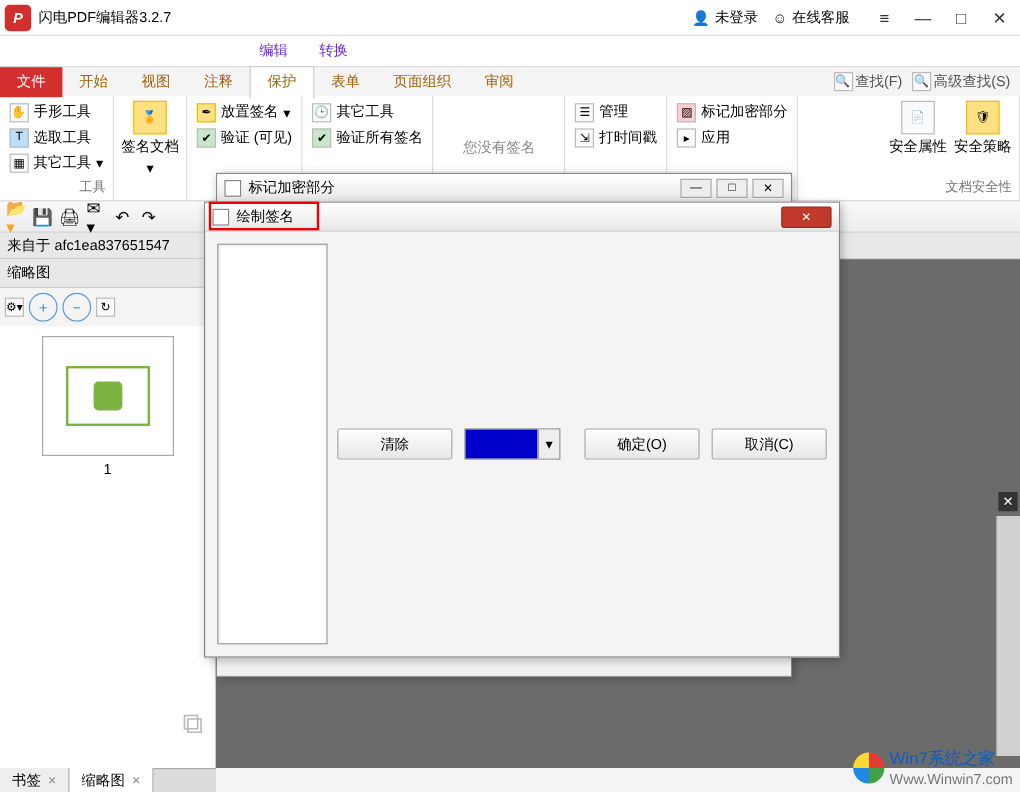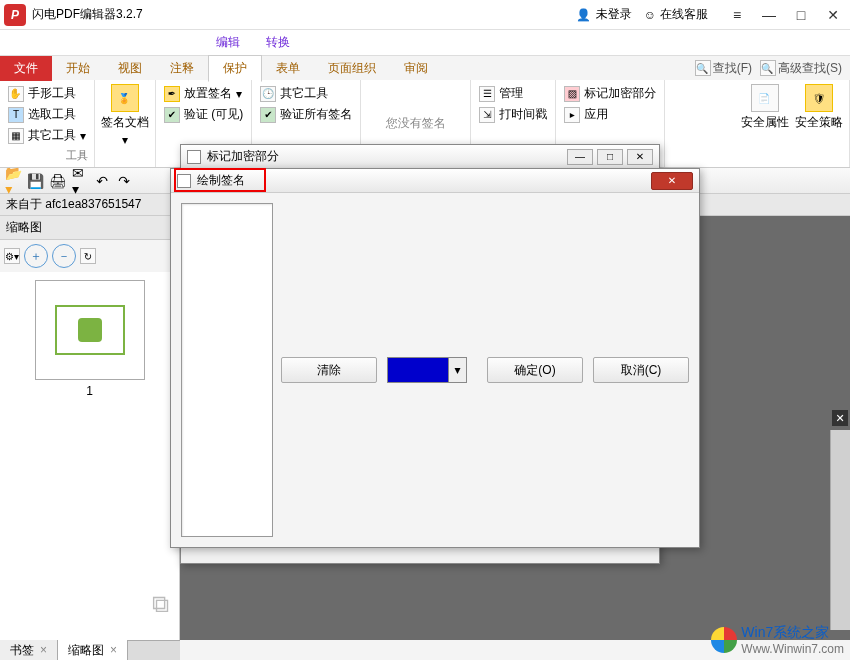--- a/index.html
+++ b/index.html
@@ -227,20 +227,21 @@
     <div class="hstack" style="justify-content:flex-end">
       <div class="vstack" style="align-items:center">
         <span class="ico big">📄</span>
         <span>安全属性</span>
       </div>
       <div class="vstack" style="align-items:center">
         <span class="ico big yellow">🛡</span>
         <span>安全策略</span>
       </div>
     </div>
+    <div class="rgroup-label">文档安全性</div>
   </div>
 </div>
 
 <div class="qat">
   <span class="ico" style="color:#f5a623">📂▾</span>
   <span class="ico" style="color:#2e75b6">💾</span>
   <span class="ico">🖨</span>
   <span class="ico">✉▾</span>
   <span class="ico">↶</span>
   <span class="ico">↷</span>

